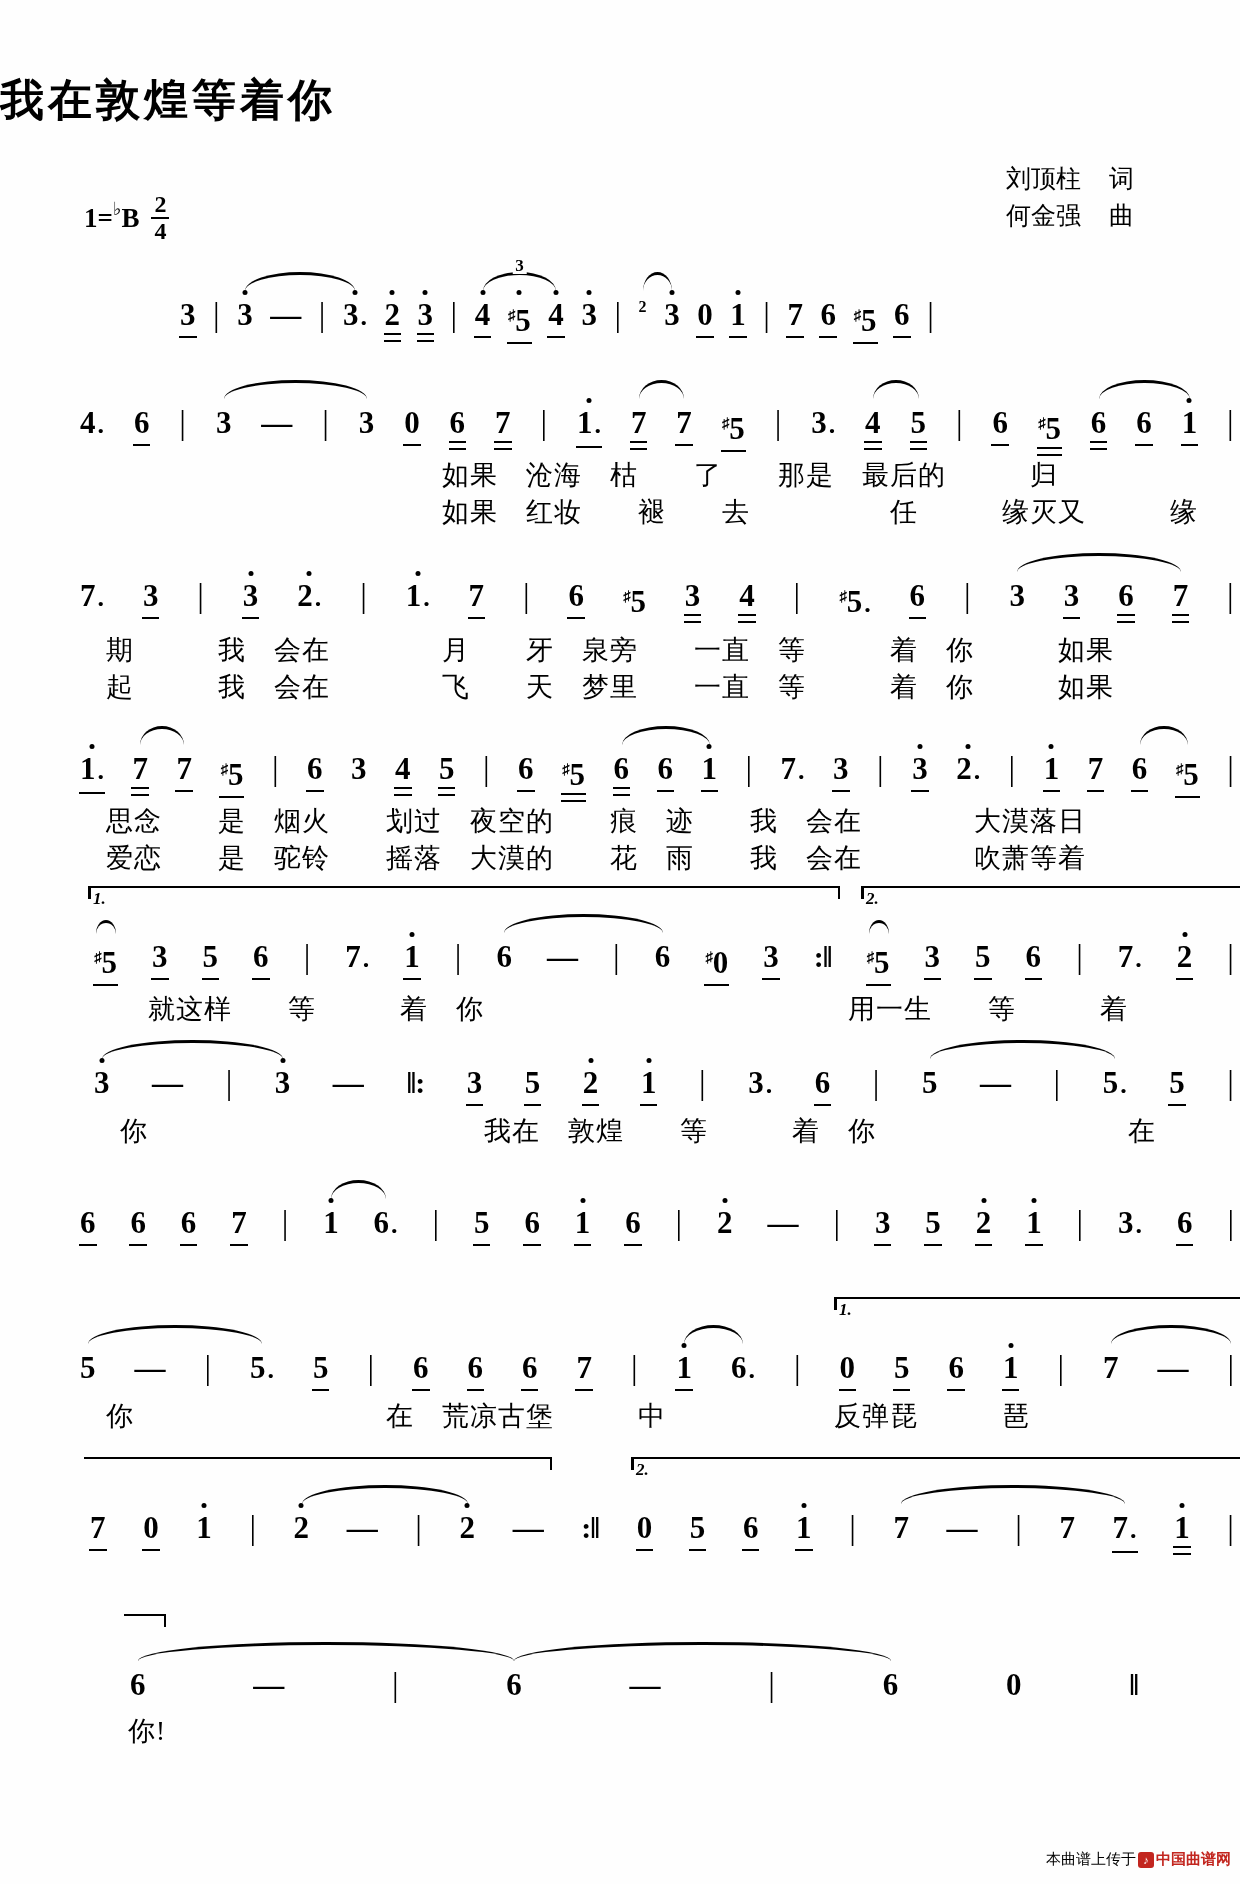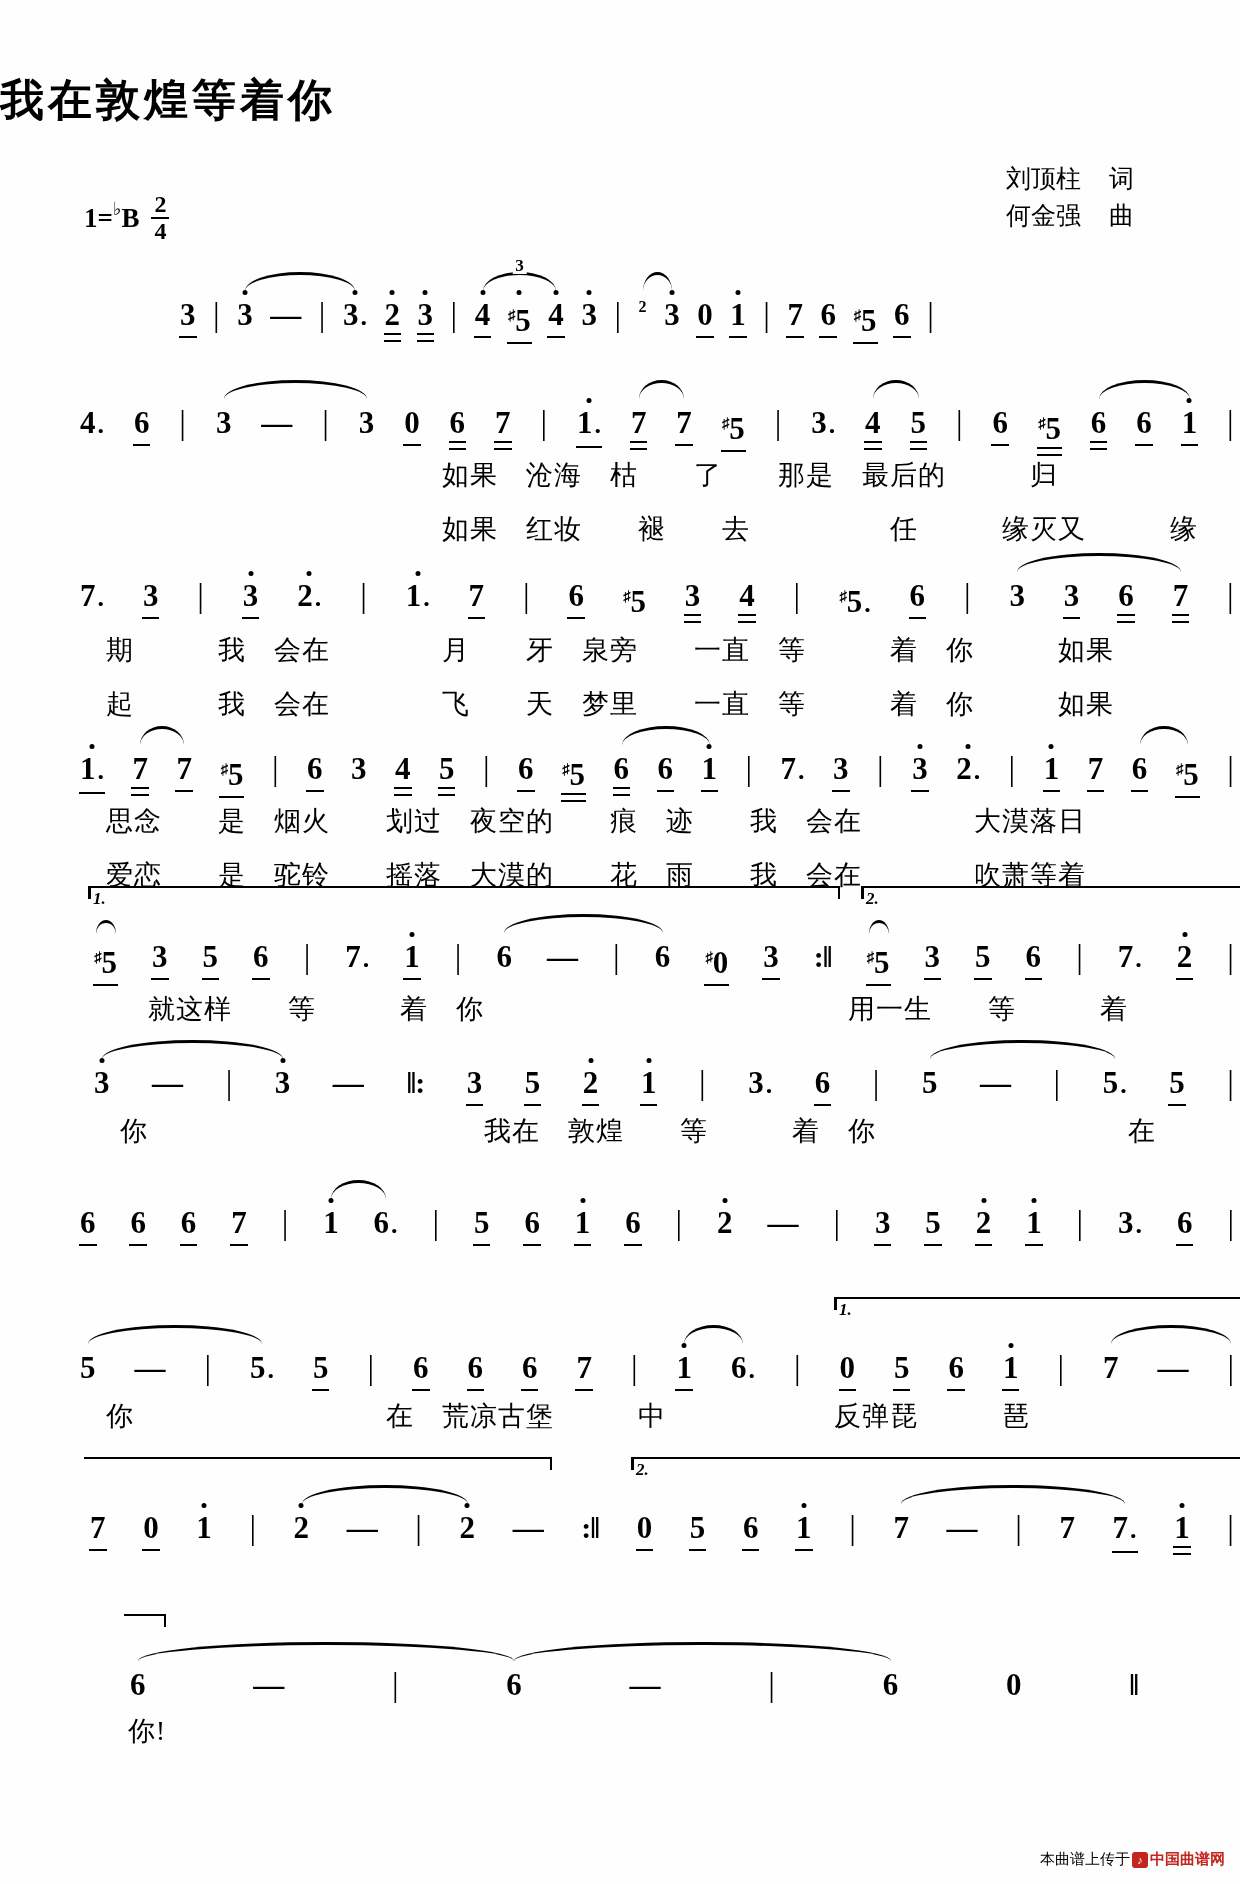--- a/index.html
+++ b/index.html
@@ -60,24 +60,24 @@
            font-size:17px;font-weight:700;background:#fefefe;padding:0 3px;line-height:16px;}
 
   .volta{position:absolute;top:-52px;height:12px;border-top:2.5px solid #000;}
   .volta::before,.volta::after{content:"";position:absolute;top:0;width:2.5px;height:11px;background:#000;}
   .volta::before{left:0;}
   .volta::after{right:0;}
   .volta.nol::before{display:none;}
   .vlab{position:absolute;left:5px;top:1px;font-style:italic;font-weight:700;font-size:17px;}
 
   .lyr{margin-top:12px;font-size:27px;line-height:30px;white-space:pre;letter-spacing:1px;}
-  .lyr + .lyr{margin-top:24px;}
+  .lyr + .lyr{margin-top:7px;}
 
   
-  .footer{position:absolute;top:1850px;right:15px;display:flex;align-items:center;gap:2px;
+  .footer{position:absolute;top:1850px;right:9px;display:flex;align-items:center;gap:2px;
           font-size:15px;font-family:"Liberation Sans","DejaVu Sans",sans-serif;}
   .footer .site{color:#c2261f;font-weight:700;}
   .flogo{width:16px;height:16px;background:#c2261f;border-radius:3px;color:#fff;
          display:inline-flex;align-items:center;justify-content:center;font-size:11px;}
   .flogo::after{content:"♪";}
 </style>
 </head>
 <body>
 
 <h1 class="title">我在敦煌等着你</h1>

